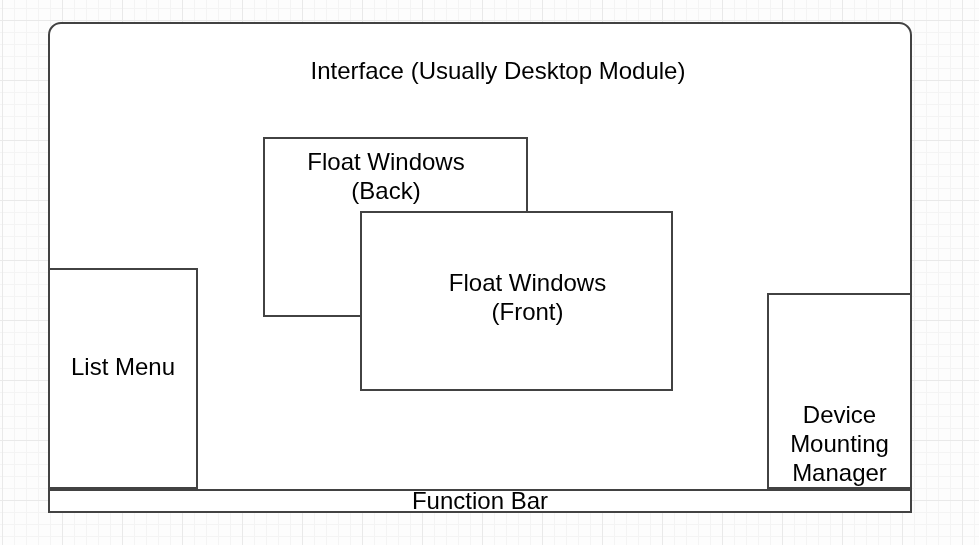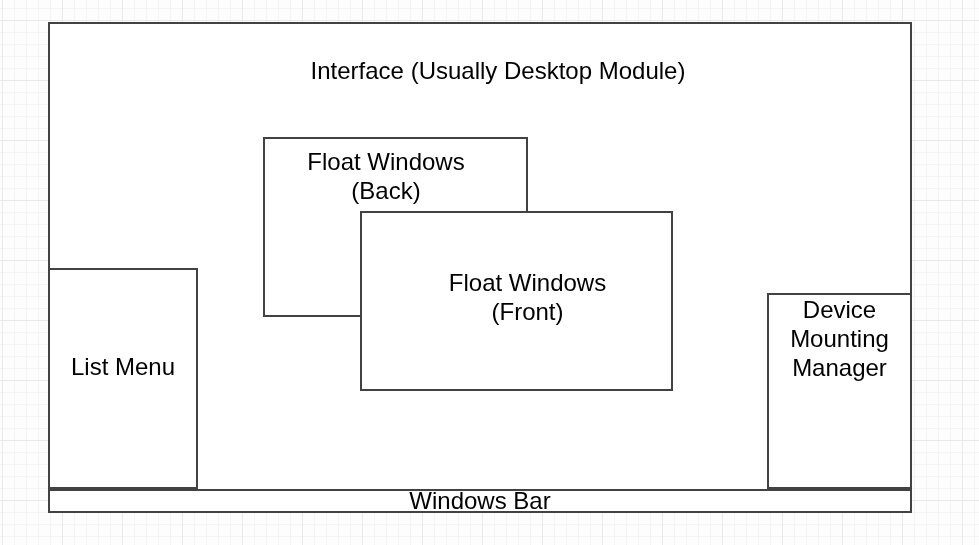--- a/index.html
+++ b/index.html
@@ -31,21 +31,21 @@
     border: 2px solid #424242;
   }
   .label {
     font-size: 24px;
     line-height: 29px;
     text-align: center;
     white-space: pre-line;
     color: #000000;
   }
   
-  #node-interface { left: 48px; top: 22px; width: 864px; height: 491px; }
+  #node-interface { left: 48px; top: 22px; width: 864px; height: 491px; border-radius: 13px; }
   #node-interface .label {
     position: absolute;
     left: 36px; right: 0;
     top: 32px;
   }
   
   #node-float-back { left: 263px; top: 137px; width: 265px; height: 180px; }
   #node-float-back .label {
     position: absolute;
     left: 0; right: 19px;
@@ -59,21 +59,21 @@
   }
   
   #node-list-menu {
     left: 48px; top: 268px; width: 150px; height: 221px;
     display: flex; align-items: center; justify-content: center;
     padding-bottom: 24px;
   }
   
   #node-device-mounting-manager {
     left: 767px; top: 293px; width: 145px; height: 196px;
-    display: flex; align-items: flex-start; justify-content: center;
+    display: flex; align-items: flex-end; justify-content: center;
   }
   
   #node-function-bar {
     left: 48px; top: 489px; width: 864px; height: 24px;
     display: flex; align-items: center; justify-content: center;
   }
   #node-function-bar .label { line-height: 20px; }
 </style>
 </head>
 <body>
@@ -98,16 +98,16 @@
     <div class="label">List Menu</div>
   </div>
 
   <div class="node" id="node-device-mounting-manager">
     <div class="label">Device
 Mounting
 Manager</div>
   </div>
 
   <div class="node" id="node-function-bar">
-    <div class="label">Windows Bar</div>
+    <div class="label">Function Bar</div>
   </div>
 
 </div>
 
 </body></html>

